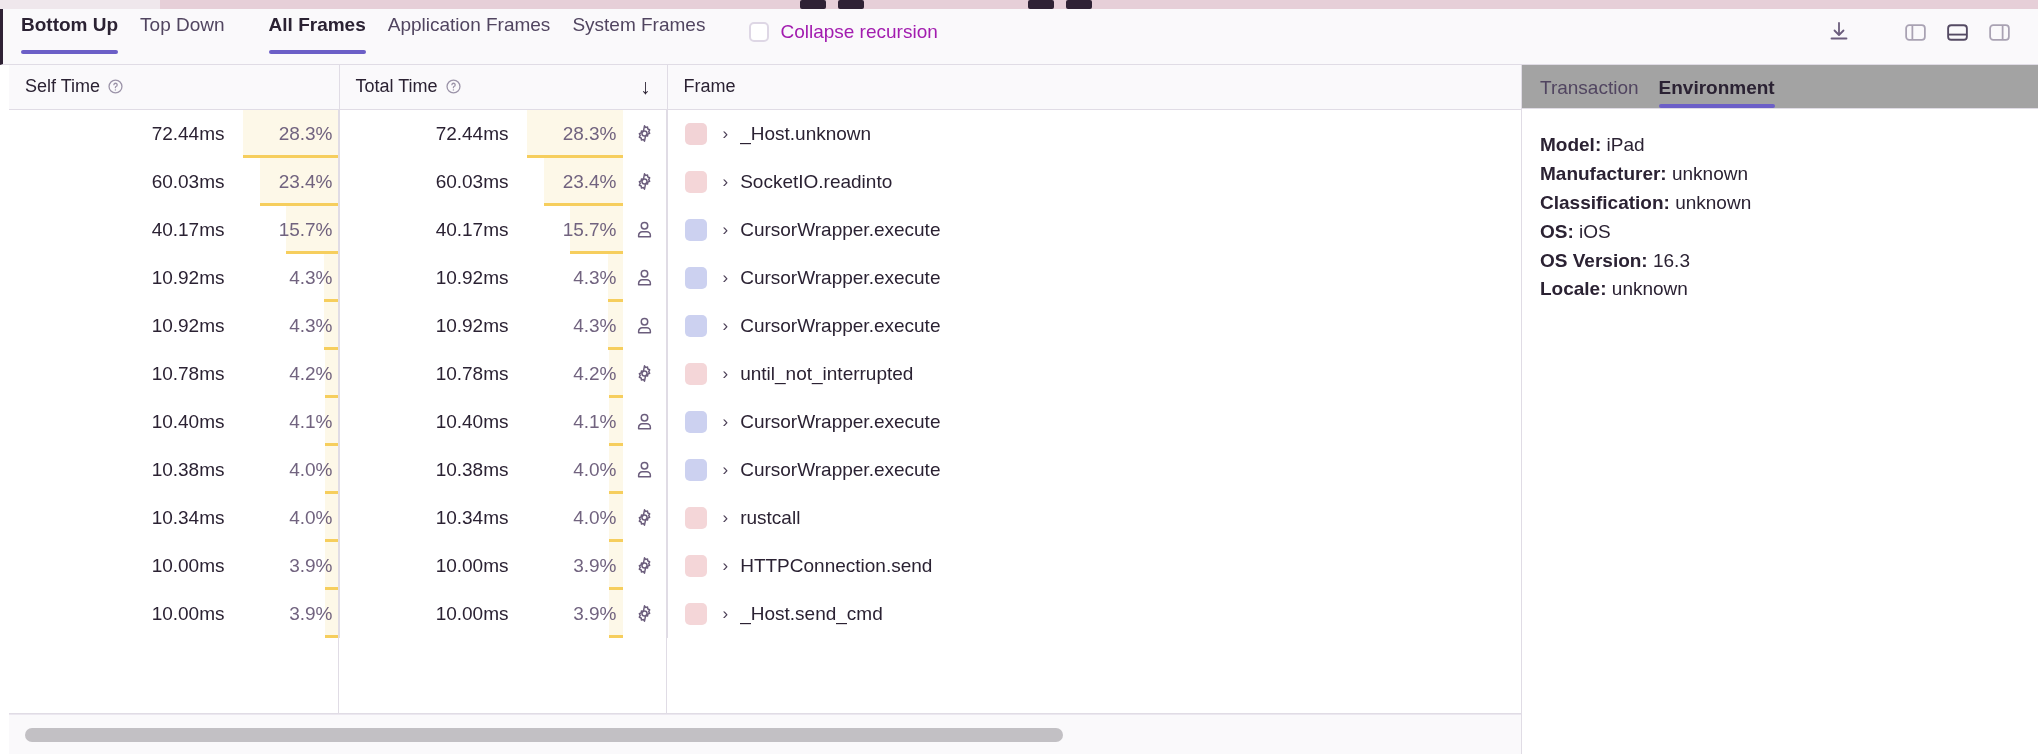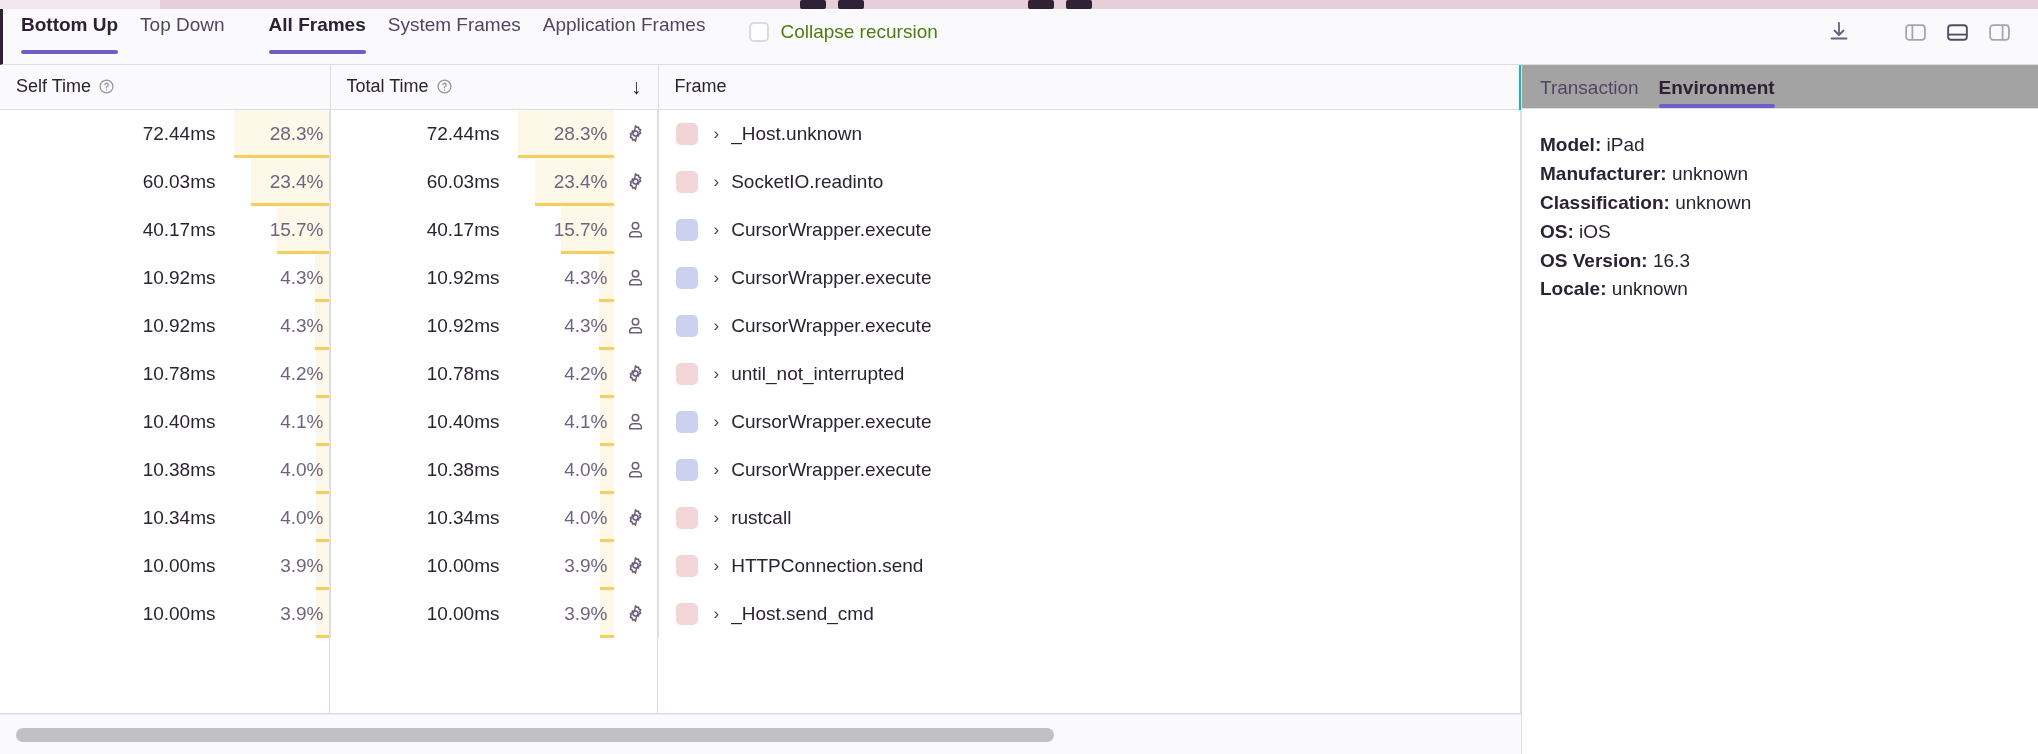--- a/index.html
+++ b/index.html
@@ -47,32 +47,32 @@
   .tab.active::after {
     content: ""; position: absolute; left: 0; right: 0; bottom: 2px;
     height: 4px; background: #6c5fc7; border-radius: 2px;
   }
   .tabgap { width: 22px; }
   .chk-wrap { display: flex; align-items: center; margin-left: 22px; cursor: pointer; }
   .chk {
     width: 20px; height: 20px; border: 2px solid #ded7e5;
     border-radius: 5px; background: #fff; margin-right: 11px;
   }
-  .chk-label { font-size: 19px; color: #4d7c0f; white-space: nowrap; }
+  .chk-label { font-size: 19px; color: #a21caf; white-space: nowrap; }
 
   .toolbar-right { margin-left: auto; display: flex; align-items: center; gap: 8px; }
   .ticon {
     width: 34px; height: 34px; display: flex; align-items: center; justify-content: center;
     cursor: pointer; border-radius: 4px;
   }
   .ticon svg { display: block; }
   .ticon-sep { width: 26px; }
 
   
-  .table-wrap { flex: 1 1 auto; position: relative; overflow: hidden; background: #fff; }
+  .table-wrap { flex: 1 1 auto; position: relative; overflow: hidden; background: #fff; margin-left: 9px; }
   table.frames { width: 1521px; border-collapse: collapse; table-layout: fixed; }
   table.frames col.c-self  { width: 330px; }
   table.frames col.c-total { width: 328px; }
   table.frames col.c-frame { width: 863px; }
 
   thead th {
     height: 44px;
     background: #faf9fb;
     border-bottom: 1px solid #e0dce5;
     border-right: 1px solid #e0dce5;
@@ -196,24 +196,24 @@
       <div class="tab">
         <span>Top Down</span>
       </div>
     </div>
     <div class="tabgap"></div>
     <div class="tabgroup">
       <div class="tab active">
         <span>All Frames</span>
       </div>
       <div class="tab">
+        <span>Application Frames</span>
+      </div>
+      <div class="tab">
         <span>System Frames</span>
-      </div>
-      <div class="tab">
-        <span>Application Frames</span>
       </div>
     </div>
 
     <label class="chk-wrap">
       <span class="chk"></span>
       <span class="chk-label">Collapse recursion</span>
     </label>
 
     <div class="toolbar-right">
       <div class="ticon">

